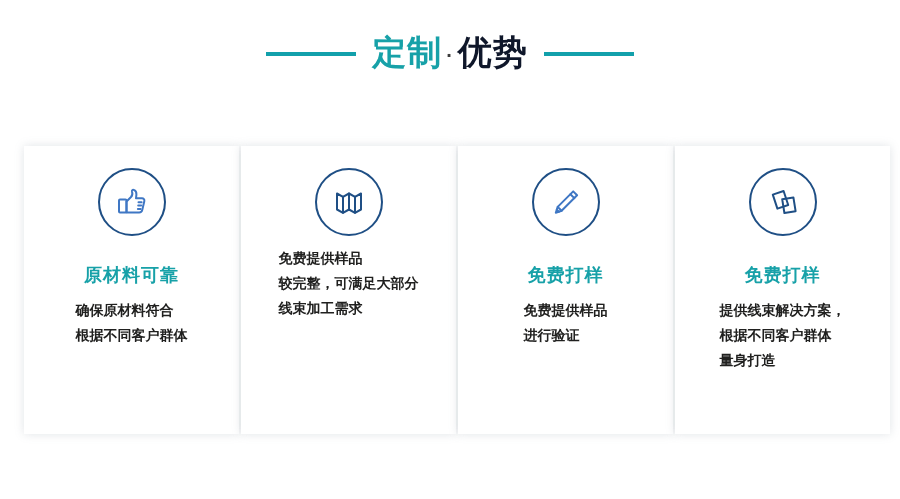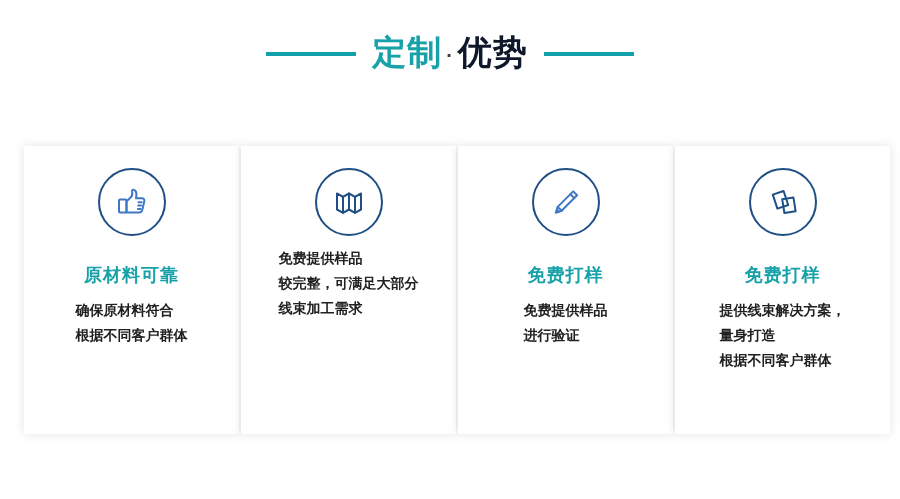--- a/index.html
+++ b/index.html
@@ -182,18 +182,18 @@
       <svg width="40" height="40" viewBox="0 0 40 40" aria-hidden="true">
         <g fill="none" stroke="#1f4f85" stroke-width="2" stroke-linejoin="round" stroke-linecap="round">
           <path d="M9.8 12.6 L20.6 9.0 L25.2 23.0 L14.4 26.6 Z"></path>
           <path d="M19.2 17.2 L30.4 15.4 L32.6 29.2 L21.4 31.0 Z"></path>
         </g>
       </svg>
     </div>
     <div class="card-title">免费打样</div>
     <div class="card-body">
       <span class="line">提供线束解决方案，</span>
+      <span class="line">根据不同客户群体</span>
       <span class="line">量身打造</span>
-      <span class="line">根据不同客户群体</span>
     </div>
   </div>
 
 </div>
 
 </body></html>

